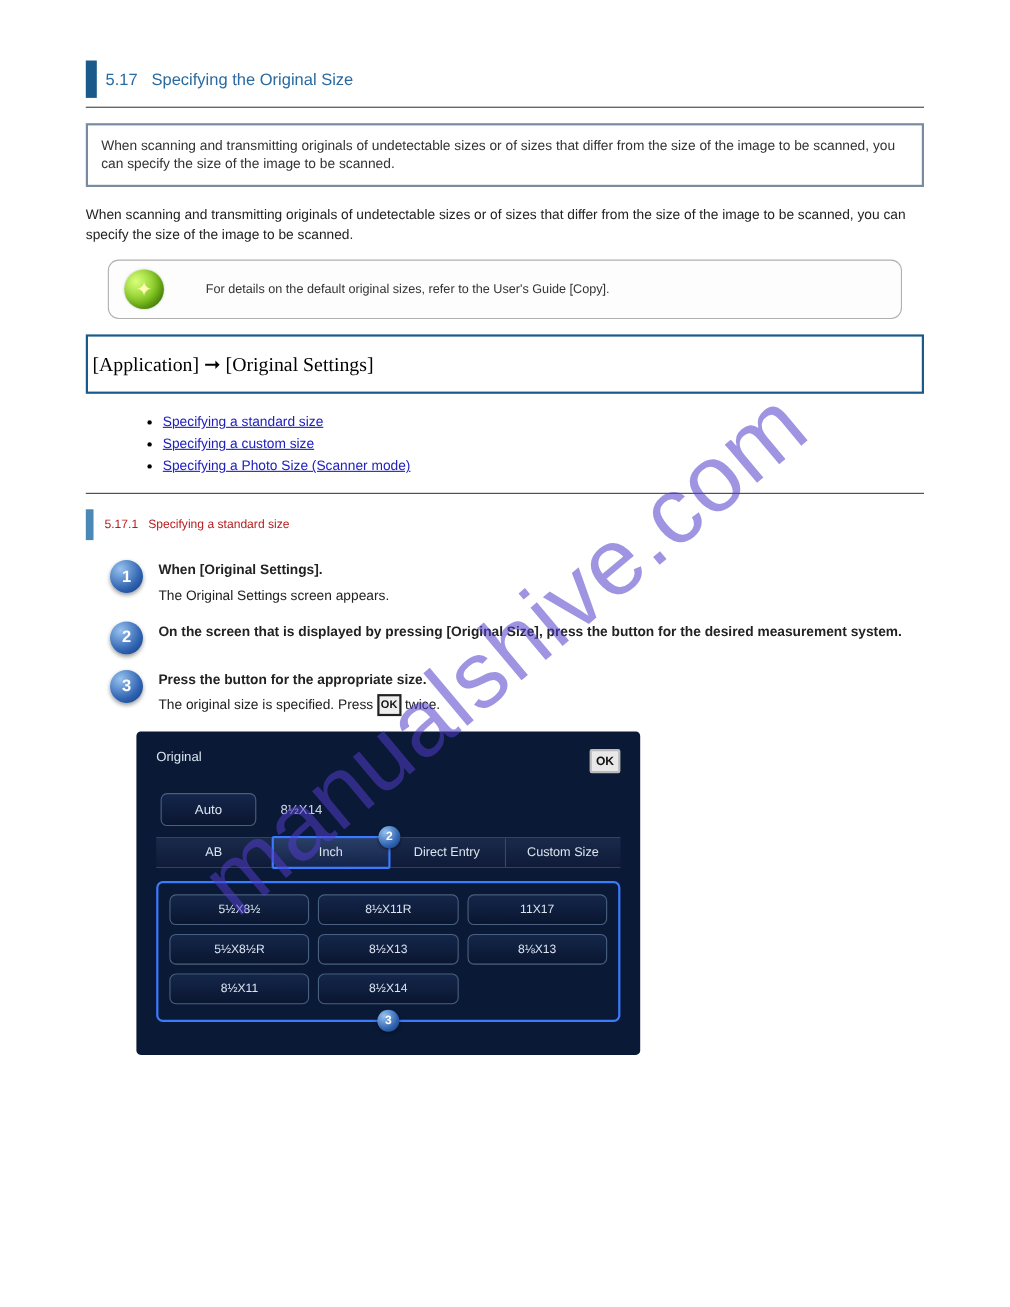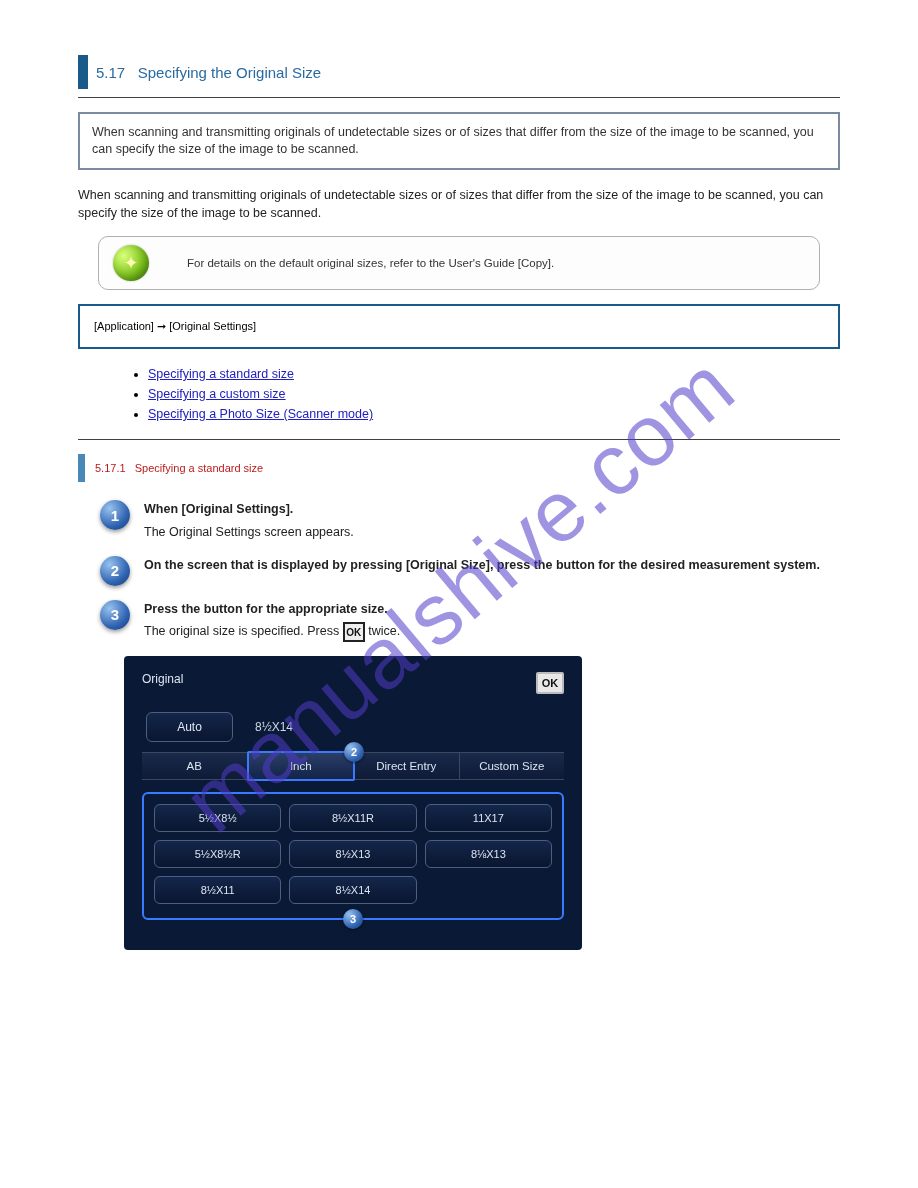--- a/index.html
+++ b/index.html
@@ -81,23 +81,24 @@
     color: #fffbb0;
     font-size: 18px;
   }
   .tip-box .txt {
     font-size: 11.5px;
     color: #333;
     margin-left: 24px;
   }
   .box-blue {
     border: 2px solid #1a5a8a;
-    padding: 14px 14px;
-    font-size: 11px;
+    padding: 14px 4px;
+    font-size: 18px;
     margin-bottom: 18px;
+    font-family: Liberation Serif, serif;
   }
   .linklist {
     margin: 0 0 18px 70px;
     list-style: disc;
     font-size: 12.5px;
   }
   .linklist li { margin: 6px 0; }
   .linklist a {
     color: #2020c0;
     text-decoration: underline;

